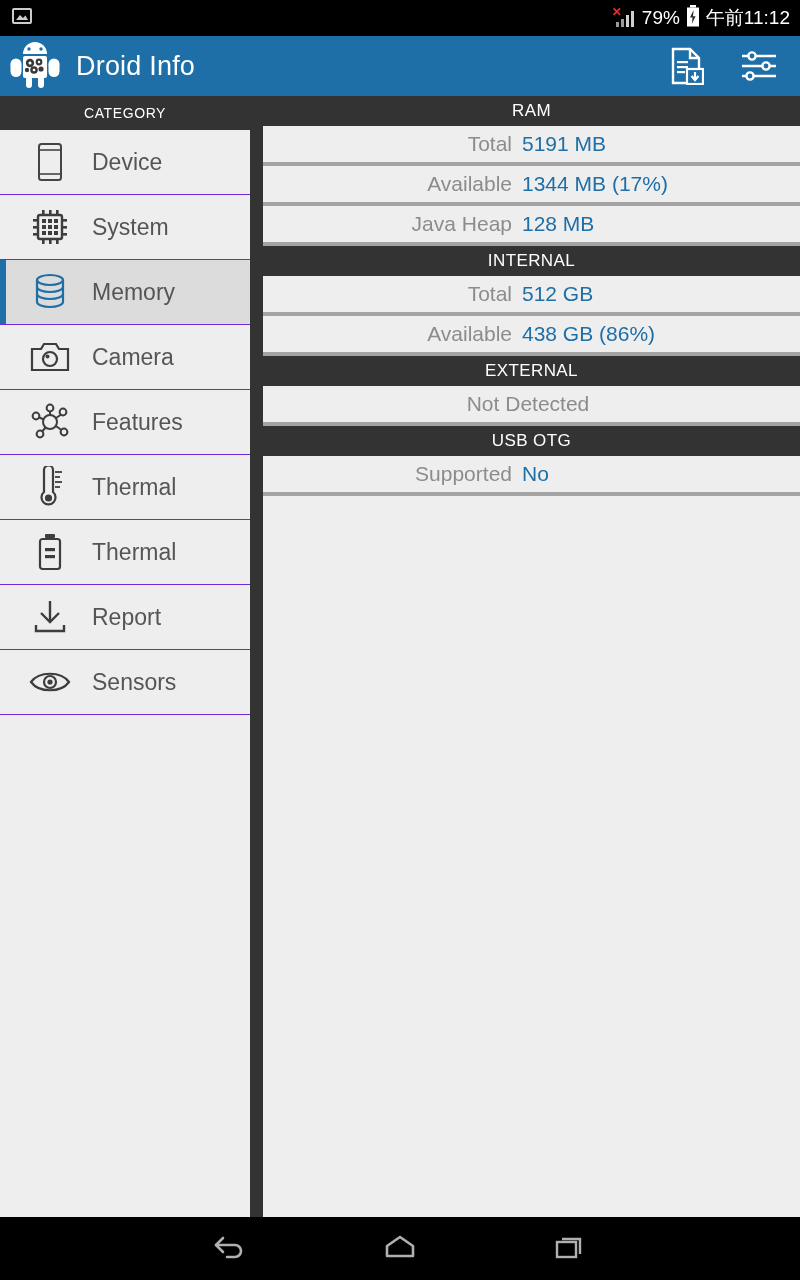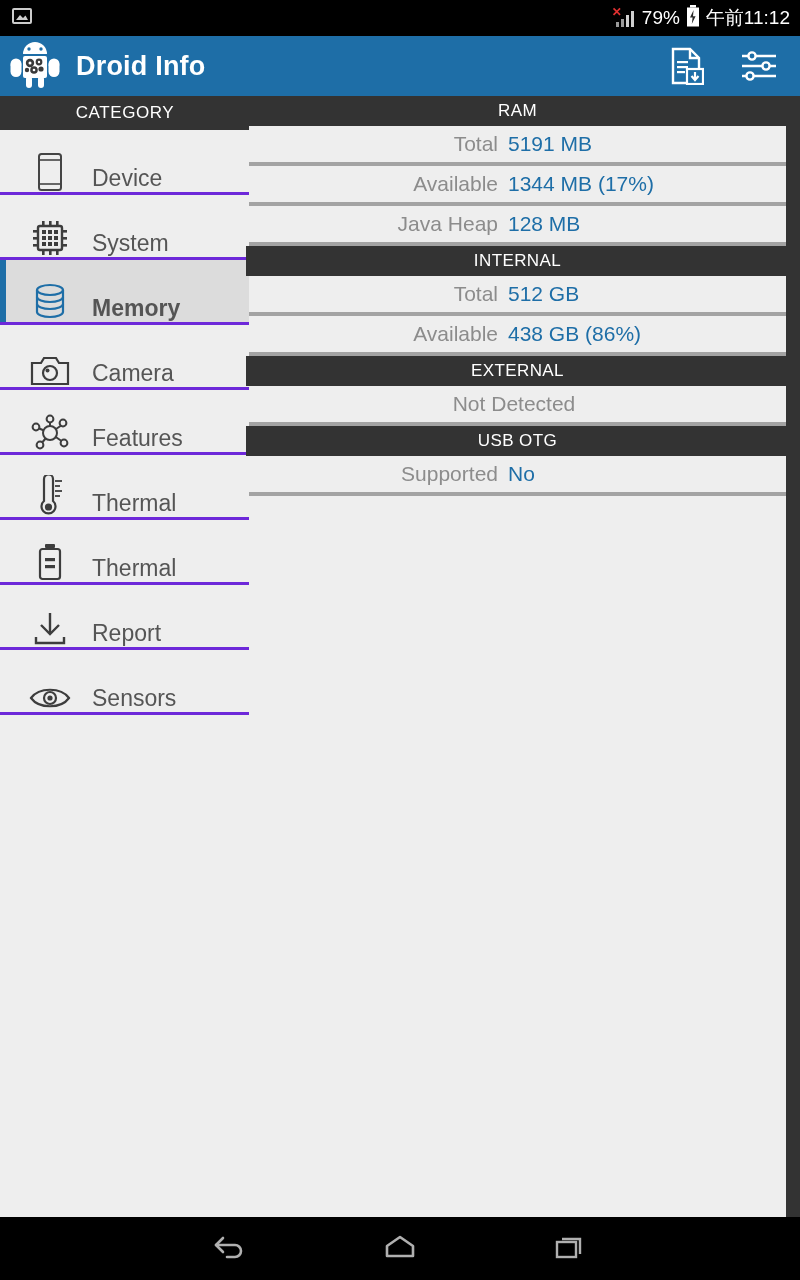--- a/index.html
+++ b/index.html
@@ -59,21 +59,21 @@
     top: 36px; left: 0;
     width: 800px; height: 60px;
     background: #1e6ea7;
     display: flex;
     align-items: center;
     padding: 0 22px 0 8px;
   }
   #app-title {
     color: #ffffff;
     font-size: 27px;
-    font-weight: bold;
+    font-weight: normal;
     margin-left: 14px;
     letter-spacing: 0.2px;
   }
   #app-actions {
     margin-left: auto;
     display: flex;
     align-items: center;
     gap: 36px;
   }
   .app-action { cursor: pointer; line-height: 0; }
@@ -90,36 +90,36 @@
   #sidebar {
     position: absolute;
     top: 0; left: 0;
     width: 250px; height: 1121px;
     background: #eeeeee;
   }
   #category-header {
     height: 34px;
     background: #333333;
     color: #ffffff;
-    font-size: 17px;
+    font-size: 14px;
     display: flex;
     align-items: center;
     justify-content: center;
     letter-spacing: 0.6px;
   }
   .nav-item {
     position: relative;
     height: 65px;
     display: flex;
-    align-items: flex-end;
-    border-bottom: 3px solid #6d28d9;
+    align-items: center;
+    border-bottom: 1px solid #6d28d9;
     background: #eeeeee;
     cursor: pointer;
   }
-  .nav-item.selected { background: #dcdcdc; font-weight: bold; }
+  .nav-item.selected { background: #dcdcdc; }
   .nav-item.selected::before {
     content: "";
     position: absolute;
     left: 0; top: 0;
     width: 6px; height: 100%;
     background: #1e6ea7;
   }
   .nav-icon {
     width: 64px;
     display: flex;
@@ -138,21 +138,21 @@
   #split-divider {
     position: absolute;
     top: 0; left: 250px;
     width: 13px; height: 1121px;
     background: #333333;
   }
 
   
   #detail-pane {
     position: absolute;
-    top: 0; left: 249px;
+    top: 0; left: 263px;
     width: 537px; height: 1121px;
     background: #eeeeee;
   }
   .section-header {
     height: 30px;
     background: #333333;
     color: #ffffff;
     font-size: 17px;
     display: flex;
     align-items: center;

